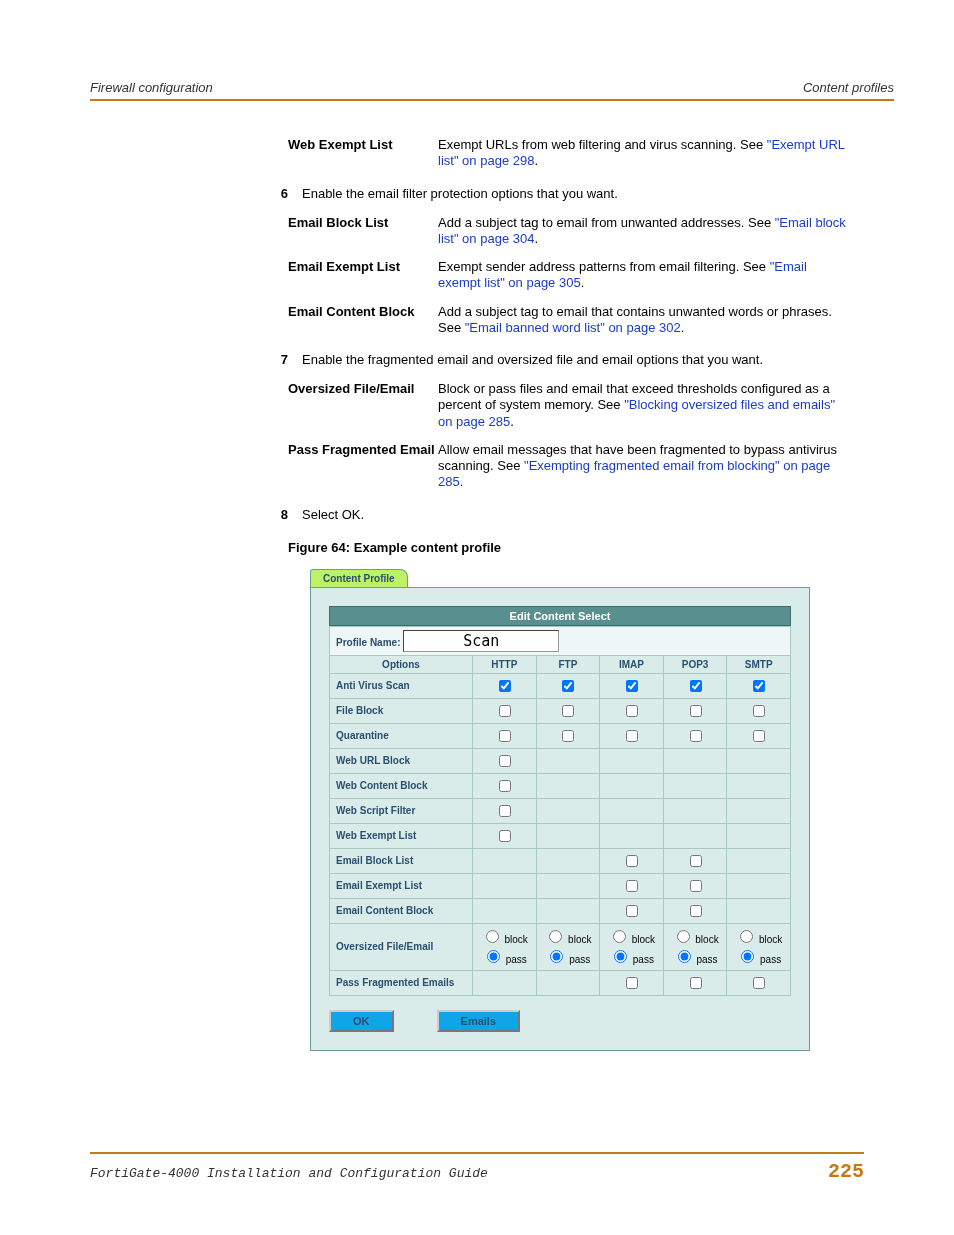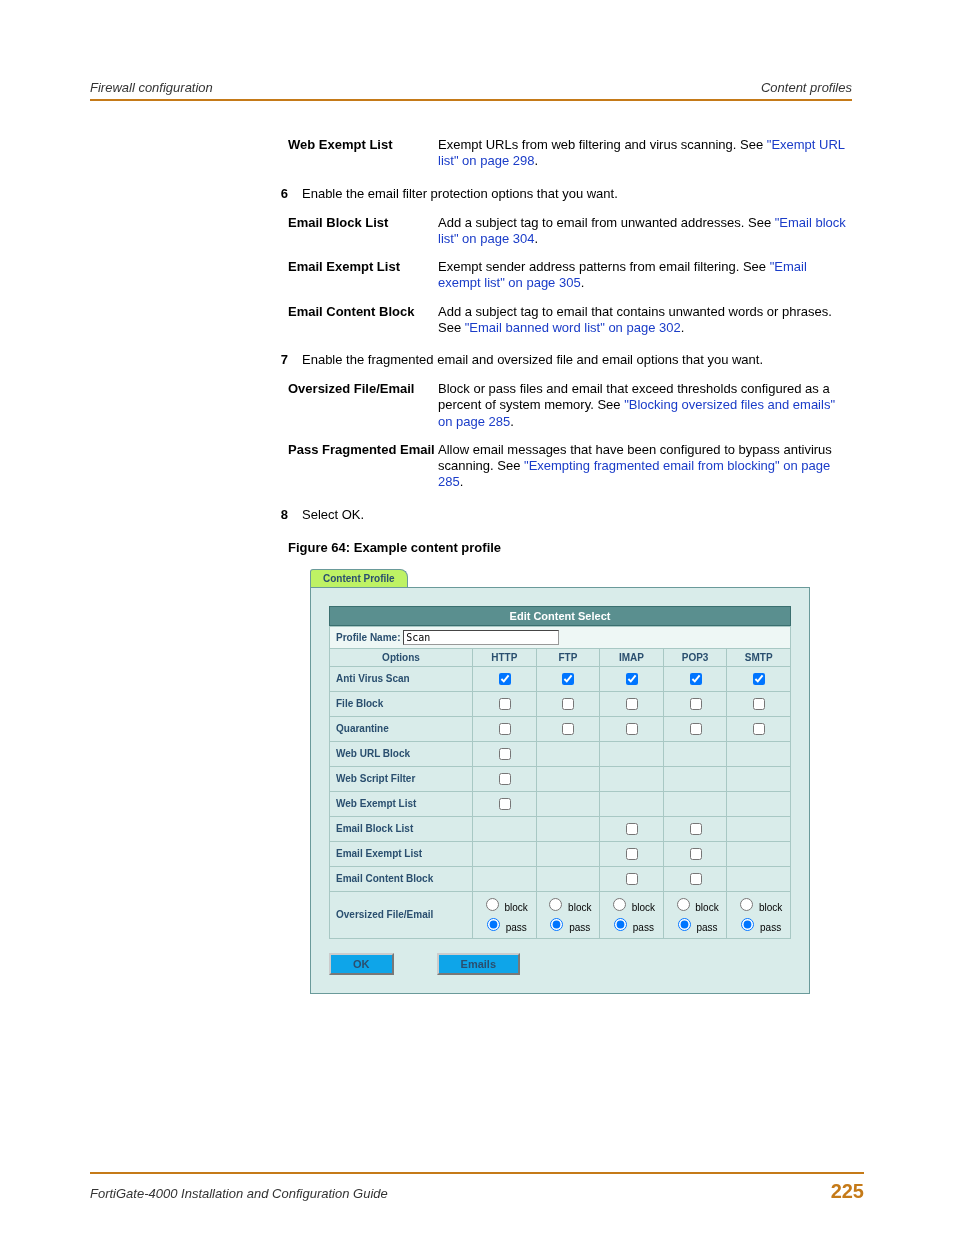--- a/index.html
+++ b/index.html
@@ -7,21 +7,21 @@
     font-size: 13px;
     color: #000;
     margin: 0;
     background: #fff;
   }
   .page {
     width: 954px;
     height: 1235px;
     position: relative;
     box-sizing: border-box;
-    padding: 80px 102px 40px 90px;
+    padding: 80px 60px 40px 90px;
   }
   .header-line {
     display: flex;
     justify-content: space-between;
     font-style: italic;
     font-size: 13px;
     color: #333;
     padding-bottom: 4px;
   }
   .header-rule {
@@ -157,23 +157,24 @@
     font-size: 11px;
     cursor: pointer;
     color: #2a4f6f;
     font-weight: bold;
   }
   .btn + .btn {
     margin-left: 40px;
   }
   .footer {
     position: absolute;
-    bottom: 32px;
+    bottom: 52px;
     left: 90px;
     right: 90px;
+    font-family: Liberation Mono, monospace;
   }
   .footer-rule {
     border-top: 2px solid #c57a18;
     padding-top: 6px;
     display: flex;
     justify-content: space-between;
     align-items: baseline;
   }
   .footer-title {
     font-style: italic;
@@ -181,22 +182,23 @@
     color: #333;
   }
   .footer-page {
     color: #c57a18;
     font-weight: bold;
     font-size: 20px;
   }
   input[type="text"].pn {
     width: 150px;
     font-family: monospace;
-    font-size: 10px;
+    font-size: 15px;
     border: 1px inset #999;
+    text-align: center;
   }
 </style>
 </head>
 <body>
 
 <div class="page">
 
   <div class="header-line">
     <div>Firewall configuration</div>
     <div>Content profiles</div>
@@ -253,21 +255,21 @@
       <tbody>
           <tr>
         <td class="def-label">Oversized File/Email</td>
         <td>
           <span>Block or pass files and email that exceed thresholds configured as a percent of system memory. See </span><span class="link">"Blocking oversized files and emails" on page 285</span><span>.</span>
         </td>
       </tr>
       <tr>
         <td class="def-label">Pass Fragmented Email</td>
         <td>
-          <span>Allow email messages that have been configured to bypass antivirus scanning. See </span><span class="link">"Exempting fragmented email from blocking" on page 285</span><span>.</span>
+          <span>Allow email messages that have been fragmented to bypass antivirus scanning. See </span><span class="link">"Exempting fragmented email from blocking" on page 285</span><span>.</span>
         </td>
       </tr>
     </tbody>
       </table>
 
     <div class="step-row">
       <div class="step-num">8</div>
       <div class="step-text">Select OK.</div>
     </div>
 
@@ -319,20 +321,28 @@
           </tr>
           <tr>
             <td class="rowlabel">Web URL Block</td>
             <td><input type="checkbox" class="cb" style=""></td>
             <td class="empty"></td>
             <td class="empty"></td>
             <td class="empty"></td>
             <td class="empty"></td>
           </tr>
           <tr>
+            <td class="rowlabel">Web Content Block</td>
+            <td><input type="checkbox" class="cb" style=""></td>
+            <td class="empty"></td>
+            <td class="empty"></td>
+            <td class="empty"></td>
+            <td class="empty"></td>
+          </tr>
+          <tr>
             <td class="rowlabel">Web Script Filter</td>
             <td><input type="checkbox" class="cb" style=""></td>
             <td class="empty"></td>
             <td class="empty"></td>
             <td class="empty"></td>
             <td class="empty"></td>
           </tr>
           <tr>
             <td class="rowlabel">Web Exempt List</td>
             <td><input type="checkbox" class="cb" style=""></td>
@@ -380,20 +390,28 @@
               <label><input type="radio" name="ov_imap" checked="" style=""> <span>pass</span></label>
             </td>
             <td class="radio-cell">
               <label><input type="radio" name="ov_pop3" style=""> <span>block</span></label><br>
               <label><input type="radio" name="ov_pop3" checked="" style=""> <span>pass</span></label>
             </td>
             <td class="radio-cell">
               <label><input type="radio" name="ov_smtp" style=""> <span>block</span></label><br>
               <label><input type="radio" name="ov_smtp" checked="" style=""> <span>pass</span></label>
             </td>
+          </tr>
+          <tr>
+            <td class="rowlabel">Pass Fragmented Emails</td>
+            <td class="empty"></td>
+            <td class="empty"></td>
+            <td><input type="checkbox" class="cb" style=""></td>
+            <td><input type="checkbox" class="cb" style=""></td>
+            <td><input type="checkbox" class="cb" style=""></td>
           </tr>
         </tbody>
           </table>
         <div class="btn-row">
           <button class="btn">OK</button>
           <button class="btn">Emails</button>
         </div>
       </div>
     </div>
 

